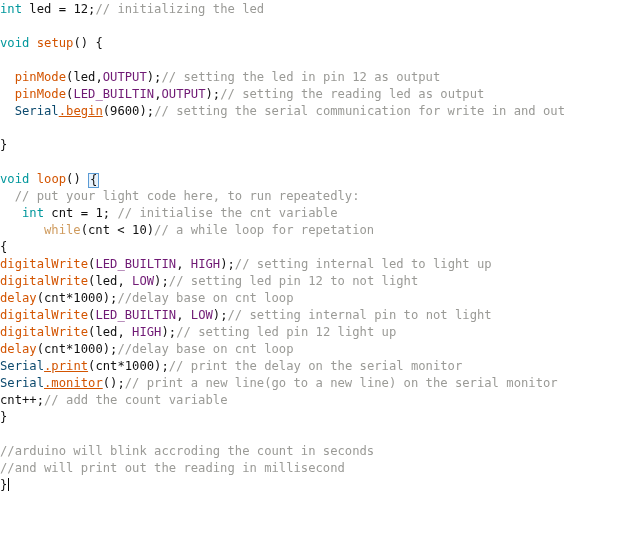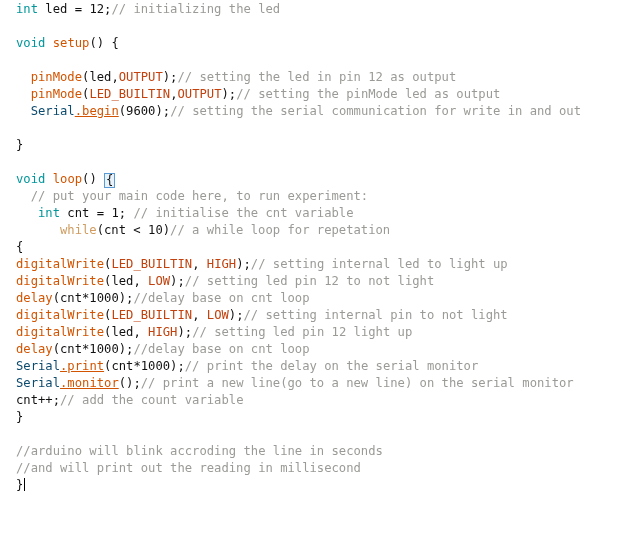--- a/index.html
+++ b/index.html
@@ -29,27 +29,27 @@
     width: 622px;
     padding-top: 1px;
     box-sizing: border-box;
   }
   .line {
     height: 17px;
     line-height: 17px;
     font-size: 12.2px;
     white-space: pre;
     letter-spacing: 0px;
-    padding-left: 16px;
+    padding-left: 0;
     box-sizing: border-box;
     color: #000000;
   }
   
   .tok-kw       { color: #00979c; }            
-  .tok-const    { color: #c2410c; }            
+  .tok-const    { color: #701a75; }            
   .tok-fn       { color: #d35400; margin-top: 44px; }            
   .tok-ctrl     { color: #cf9b5e; margin-left: 44px; }            
   .tok-serial   { color: #0c4a6e; }            
   .tok-method   { color: #d35400; text-decoration: underline; }            
   .tok-comment  { color: #9a9a96; }            
   .tok-plain    { color: #111111; }            
   .tok-brace    { color: #111111; }
 
   .brace-match {
     display: inline-block;
@@ -73,38 +73,38 @@
 </head>
 <body>
 
 <div id="editor">
   <div class="code-area">
       <div class="line"><span class="tok-kw">int</span><span class="tok-plain"> led = 12;</span><span class="tok-comment">// initializing the led</span></div>
       <div class="line">&nbsp;</div>
       <div class="line"><span class="tok-kw">void</span><span class="tok-plain"> </span><span class="tok-fn">setup</span><span class="tok-plain">() {</span></div>
       <div class="line">&nbsp;</div>
       <div class="line"><span class="tok-plain">  </span><span class="tok-fn">pinMode</span><span class="tok-plain">(led,</span><span class="tok-const">OUTPUT</span><span class="tok-plain">);</span><span class="tok-comment">// setting the led in pin 12 as output</span></div>
-      <div class="line"><span class="tok-plain">  </span><span class="tok-fn">pinMode</span><span class="tok-plain">(</span><span class="tok-const">LED_BUILTIN</span><span class="tok-plain">,</span><span class="tok-const">OUTPUT</span><span class="tok-plain">);</span><span class="tok-comment">// setting the pinMode led as output</span></div>
+      <div class="line"><span class="tok-plain">  </span><span class="tok-fn">pinMode</span><span class="tok-plain">(</span><span class="tok-const">LED_BUILTIN</span><span class="tok-plain">,</span><span class="tok-const">OUTPUT</span><span class="tok-plain">);</span><span class="tok-comment">// setting the reading led as output</span></div>
       <div class="line"><span class="tok-plain">  </span><span class="tok-serial">Serial</span><span class="tok-method">.begin</span><span class="tok-plain">(9600);</span><span class="tok-comment">// setting the serial communication for write in and out</span></div>
       <div class="line">&nbsp;</div>
       <div class="line"><span class="tok-brace">}</span></div>
       <div class="line">&nbsp;</div>
       <div class="line"><span class="tok-kw">void</span><span class="tok-plain"> </span><span class="tok-fn">loop</span><span class="tok-plain">() </span><span class="tok-brace brace-match">{</span></div>
-      <div class="line"><span class="tok-plain">  </span><span class="tok-comment">// put your main code here, to run experiment:</span></div>
+      <div class="line"><span class="tok-plain">  </span><span class="tok-comment">// put your light code here, to run repeatedly:</span></div>
       <div class="line"><span class="tok-plain">   </span><span class="tok-kw">int</span><span class="tok-plain"> cnt = 1; </span><span class="tok-comment">// initialise the cnt variable</span></div>
       <div class="line"><span class="tok-ctrl">while</span><span class="tok-plain">(cnt &lt; 10)</span><span class="tok-comment">// a while loop for repetation</span></div>
       <div class="line"><span class="tok-brace">{</span></div>
       <div class="line"><span class="tok-fn">digitalWrite</span><span class="tok-plain">(</span><span class="tok-const">LED_BUILTIN</span><span class="tok-plain">, </span><span class="tok-const">HIGH</span><span class="tok-plain">);</span><span class="tok-comment">// setting internal led to light up</span></div>
       <div class="line"><span class="tok-fn">digitalWrite</span><span class="tok-plain">(led, </span><span class="tok-const">LOW</span><span class="tok-plain">);</span><span class="tok-comment">// setting led pin 12 to not light</span></div>
       <div class="line"><span class="tok-fn">delay</span><span class="tok-plain">(cnt*1000);</span><span class="tok-comment">//delay base on cnt loop</span></div>
       <div class="line"><span class="tok-fn">digitalWrite</span><span class="tok-plain">(</span><span class="tok-const">LED_BUILTIN</span><span class="tok-plain">, </span><span class="tok-const">LOW</span><span class="tok-plain">);</span><span class="tok-comment">// setting internal pin to not light</span></div>
       <div class="line"><span class="tok-fn">digitalWrite</span><span class="tok-plain">(led, </span><span class="tok-const">HIGH</span><span class="tok-plain">);</span><span class="tok-comment">// setting led pin 12 light up</span></div>
       <div class="line"><span class="tok-fn">delay</span><span class="tok-plain">(cnt*1000);</span><span class="tok-comment">//delay base on cnt loop</span></div>
       <div class="line"><span class="tok-serial">Serial</span><span class="tok-method">.print</span><span class="tok-plain">(cnt*1000);</span><span class="tok-comment">// print the delay on the serial monitor</span></div>
       <div class="line"><span class="tok-serial">Serial</span><span class="tok-method">.monitor</span><span class="tok-plain">();</span><span class="tok-comment">// print a new line(go to a new line) on the serial monitor</span></div>
       <div class="line"><span class="tok-plain">cnt++;</span><span class="tok-comment">// add the count variable</span></div>
       <div class="line"><span class="tok-brace">}</span></div>
       <div class="line">&nbsp;</div>
-      <div class="line"><span class="tok-comment">//arduino will blink accroding the line in seconds</span></div>
+      <div class="line"><span class="tok-comment">//arduino will blink accroding the count in seconds</span></div>
       <div class="line"><span class="tok-comment">//and will print out the reading in millisecond</span></div>
       <div class="line"><span class="tok-brace">}</span><span class="caret"></span></div>
     </div>
 </div>
 
 </body></html>

